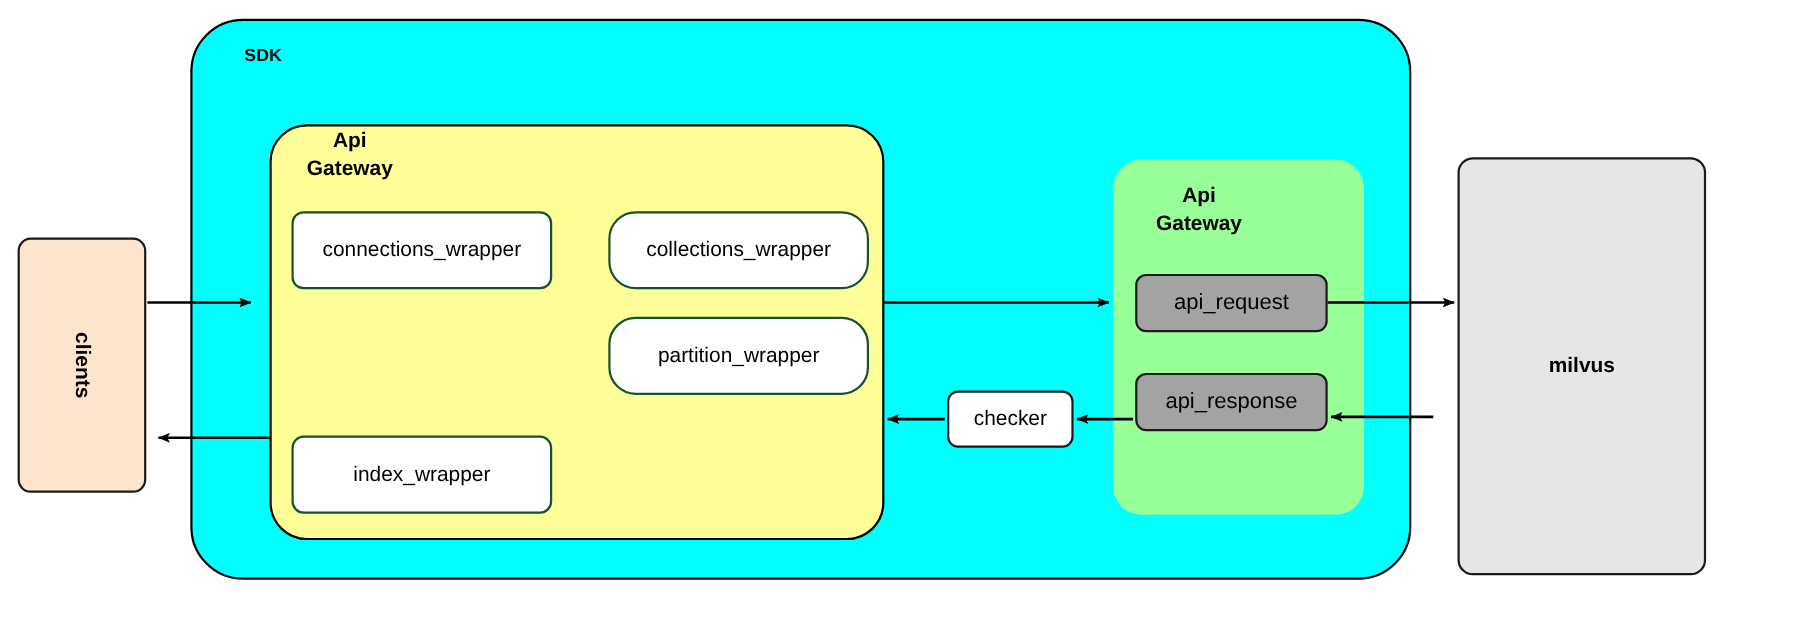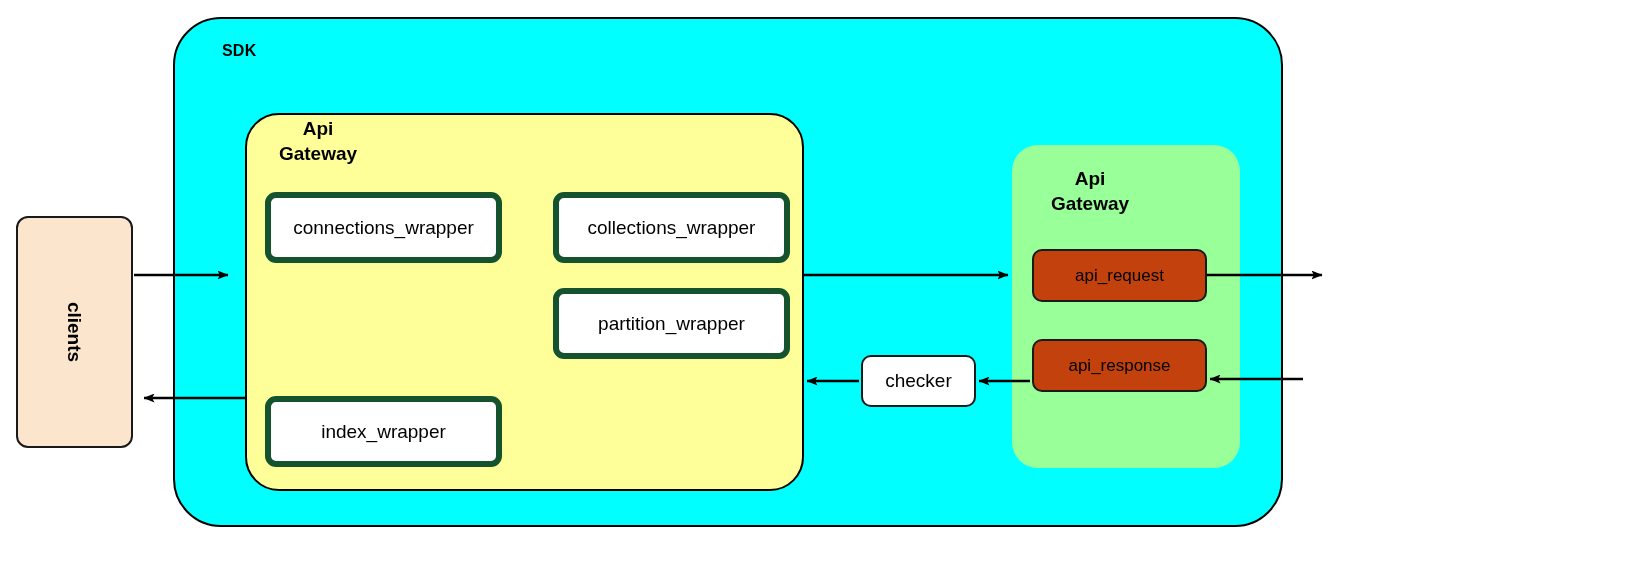--- a/index.html
+++ b/index.html
@@ -64,29 +64,29 @@
     font-weight: bold;
     color: #000000;
     line-height: 25px;
     text-align: center;
   }
   
   .sub-box {
     width: 237px;
     height: 71px;
     background: #ffffff;
-    border: 6px solid #14532d;
+    border: 2px solid #14532d;
     border-radius: 11px;
     align-items: center;
     justify-content: center;
     font-size: 19px;
     color: #000000;
   }
   .wrap-c0 { left: 265px; }
-  .wrap-c1 { left: 553px; }
+  .wrap-c1 { left: 553px; border-radius: 25px; }
   .wrap-r0 { top: 192px; }
   .wrap-r1 { top: 288px; }
   .wrap-r2 { top: 396px; }
 
   
   .api-gateway-container {
     left: 1012px;
     top: 145px;
     width: 228px;
     height: 323px;
@@ -102,26 +102,26 @@
     font-size: 19px;
     font-weight: bold;
     color: #000000;
     line-height: 25px;
     text-align: center;
   }
   .gw-box {
     width: 175px;
     height: 53px;
     left: 1032px;
-    background: #c2410c;
+    background: #a3a3a3;
     border: 2px solid #1a1a1a;
     border-radius: 10px;
     align-items: center;
     justify-content: center;
-    font-size: 17px;
+    font-size: 20px;
     color: #000000;
   }
   .gw-r0 { top: 249px; }
   .gw-r1 { top: 339px; }
 
   
   .checker-box {
     left: 861px;
     top: 355px;
     width: 115px;
@@ -207,20 +207,21 @@
   </div>
   <div class="node gw-box gw-r0">api_request</div>
   <div class="node gw-box gw-r1">api_response</div>
 
   <div class="node checker-box">checker</div>
 
   <div class="node clients-box">
     <span class="clients-label">clients</span>
   </div>
 
+  <div class="node milvus-box">milvus</div>
 
   <svg id="connectors" viewBox="0 0 1634 574">
     <defs>
       <marker id="arrowR" markerWidth="11" markerHeight="9" refX="10.5" refY="4.5" orient="auto" markerUnits="userSpaceOnUse">
         <path d="M0,0 L11,4.5 L0,9 L2.4,4.5 Z" fill="#000000"></path>
       </marker>
       <marker id="arrowL" markerWidth="11" markerHeight="9" refX="10.5" refY="4.5" orient="auto" markerUnits="userSpaceOnUse">
         <path d="M0,0 L11,4.5 L0,9 L2.4,4.5 Z" fill="#000000"></path>
       </marker>
     </defs>

